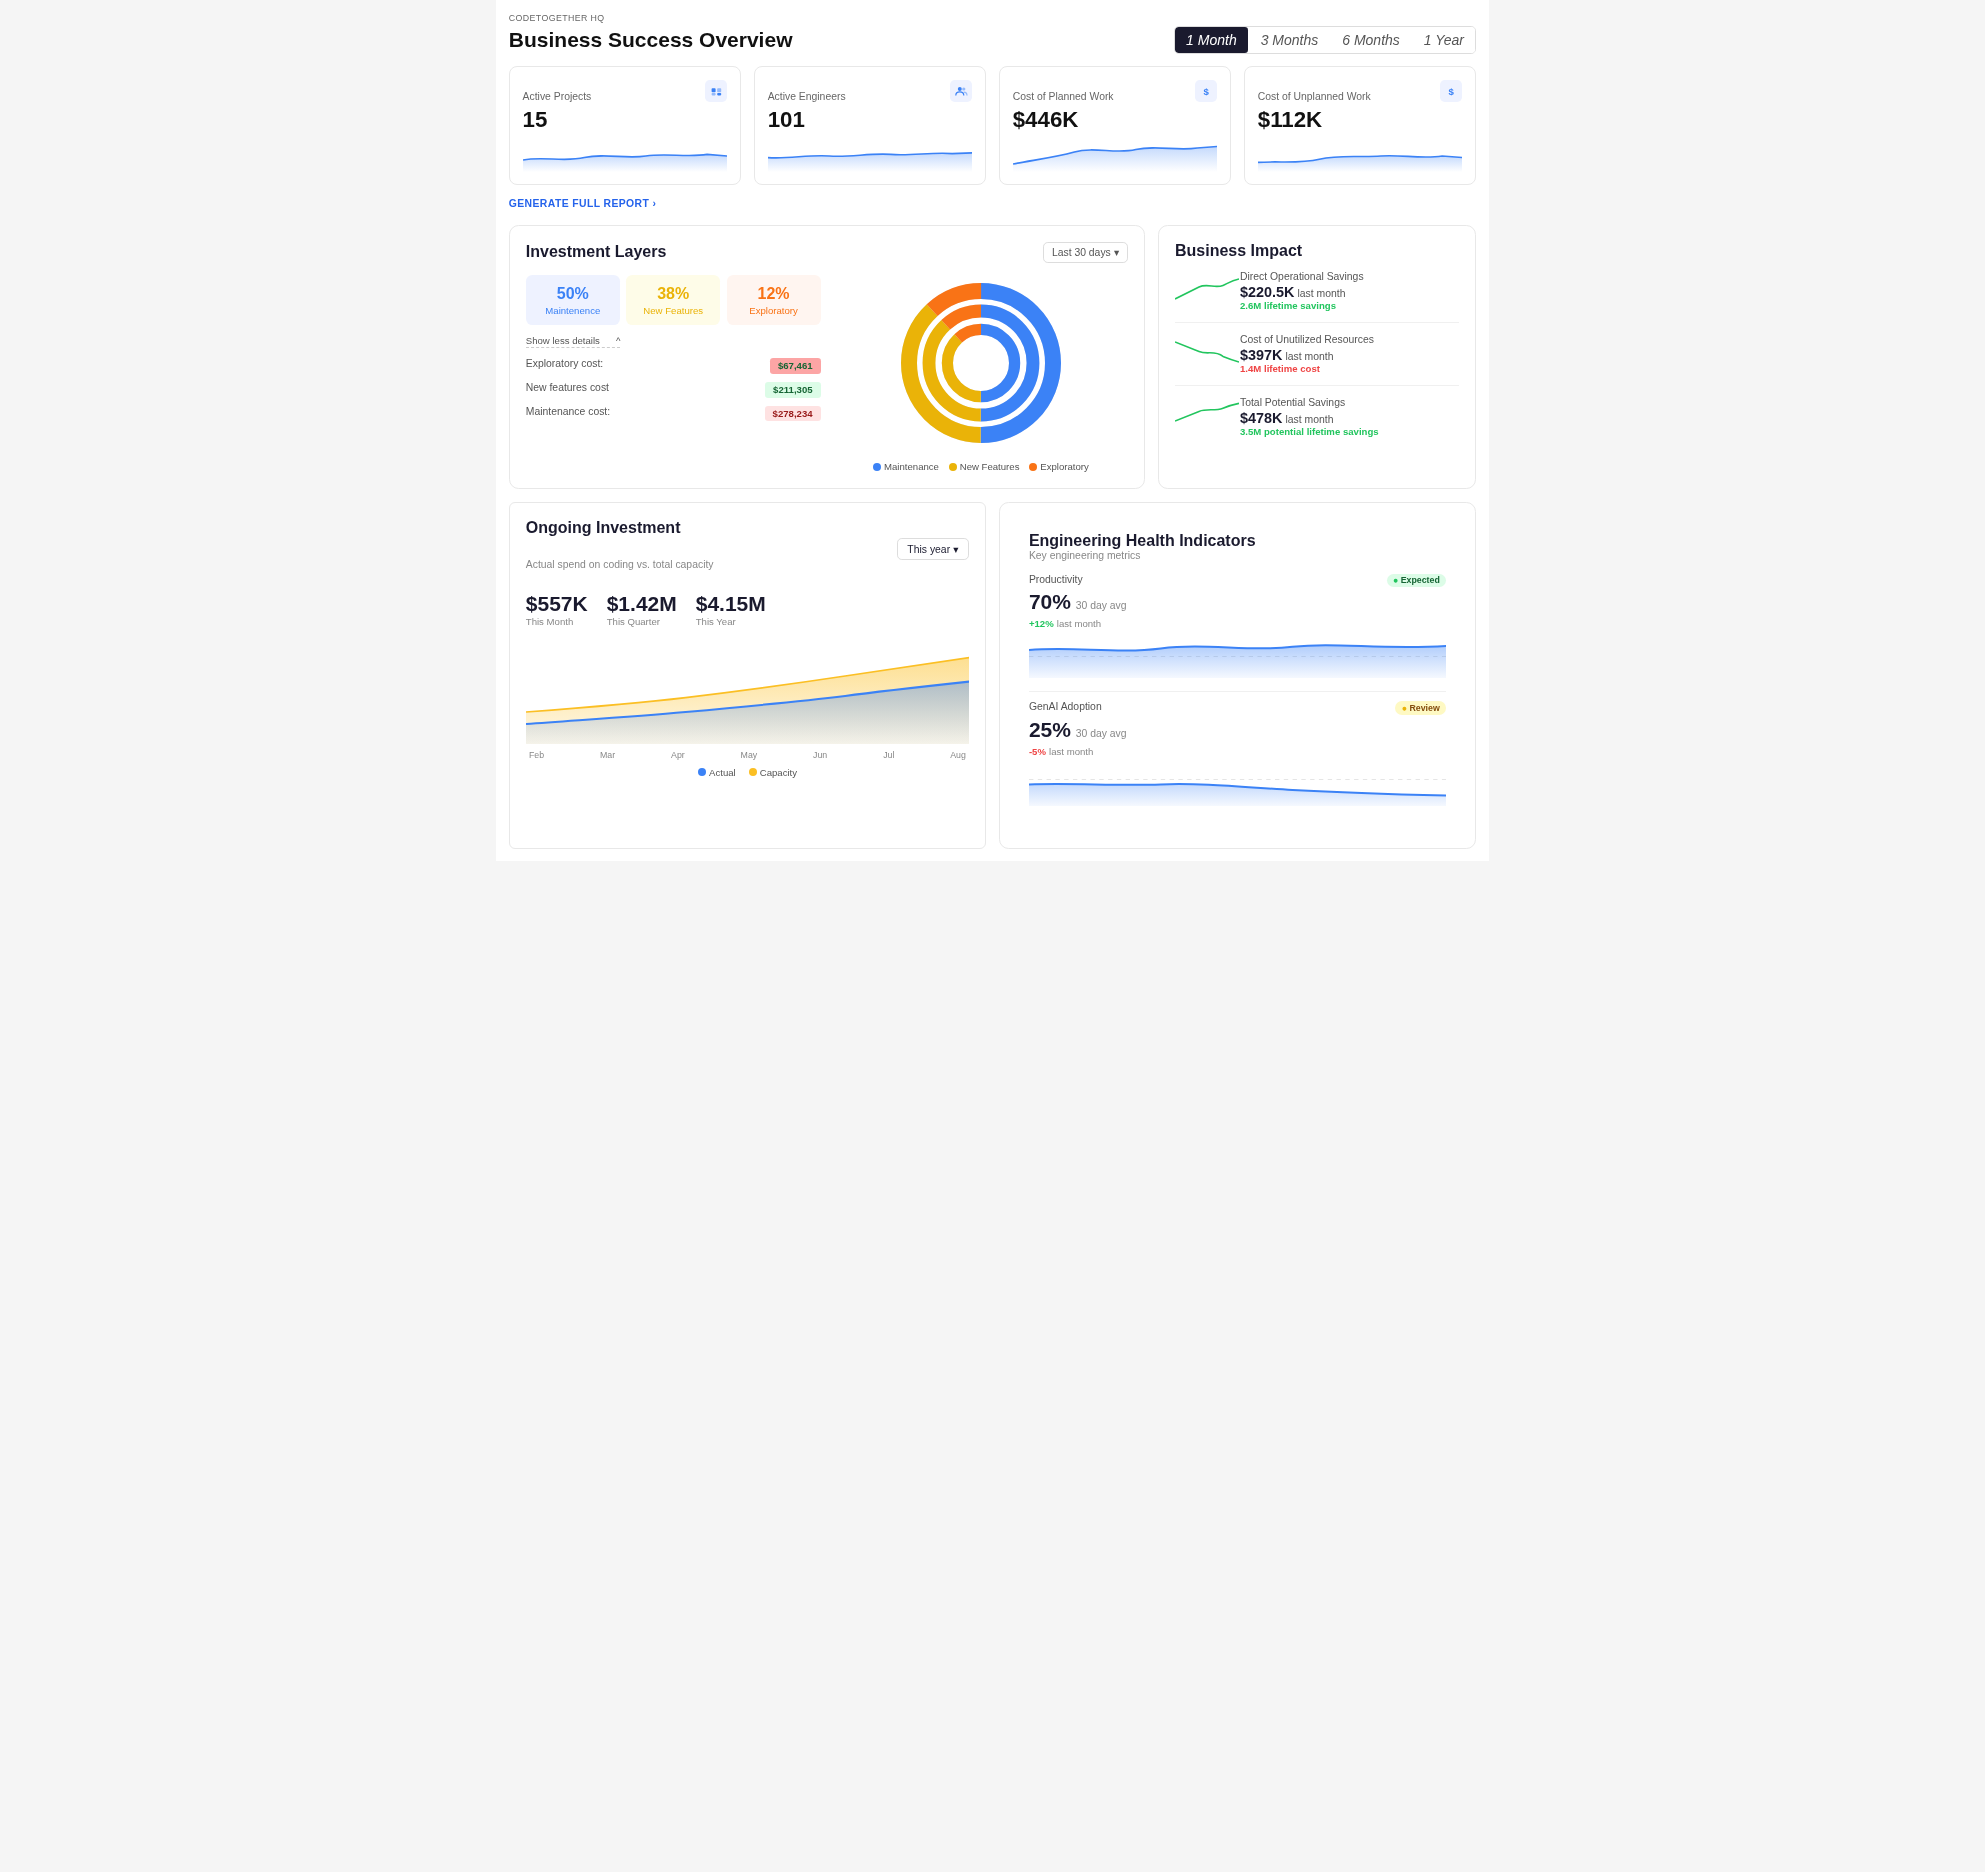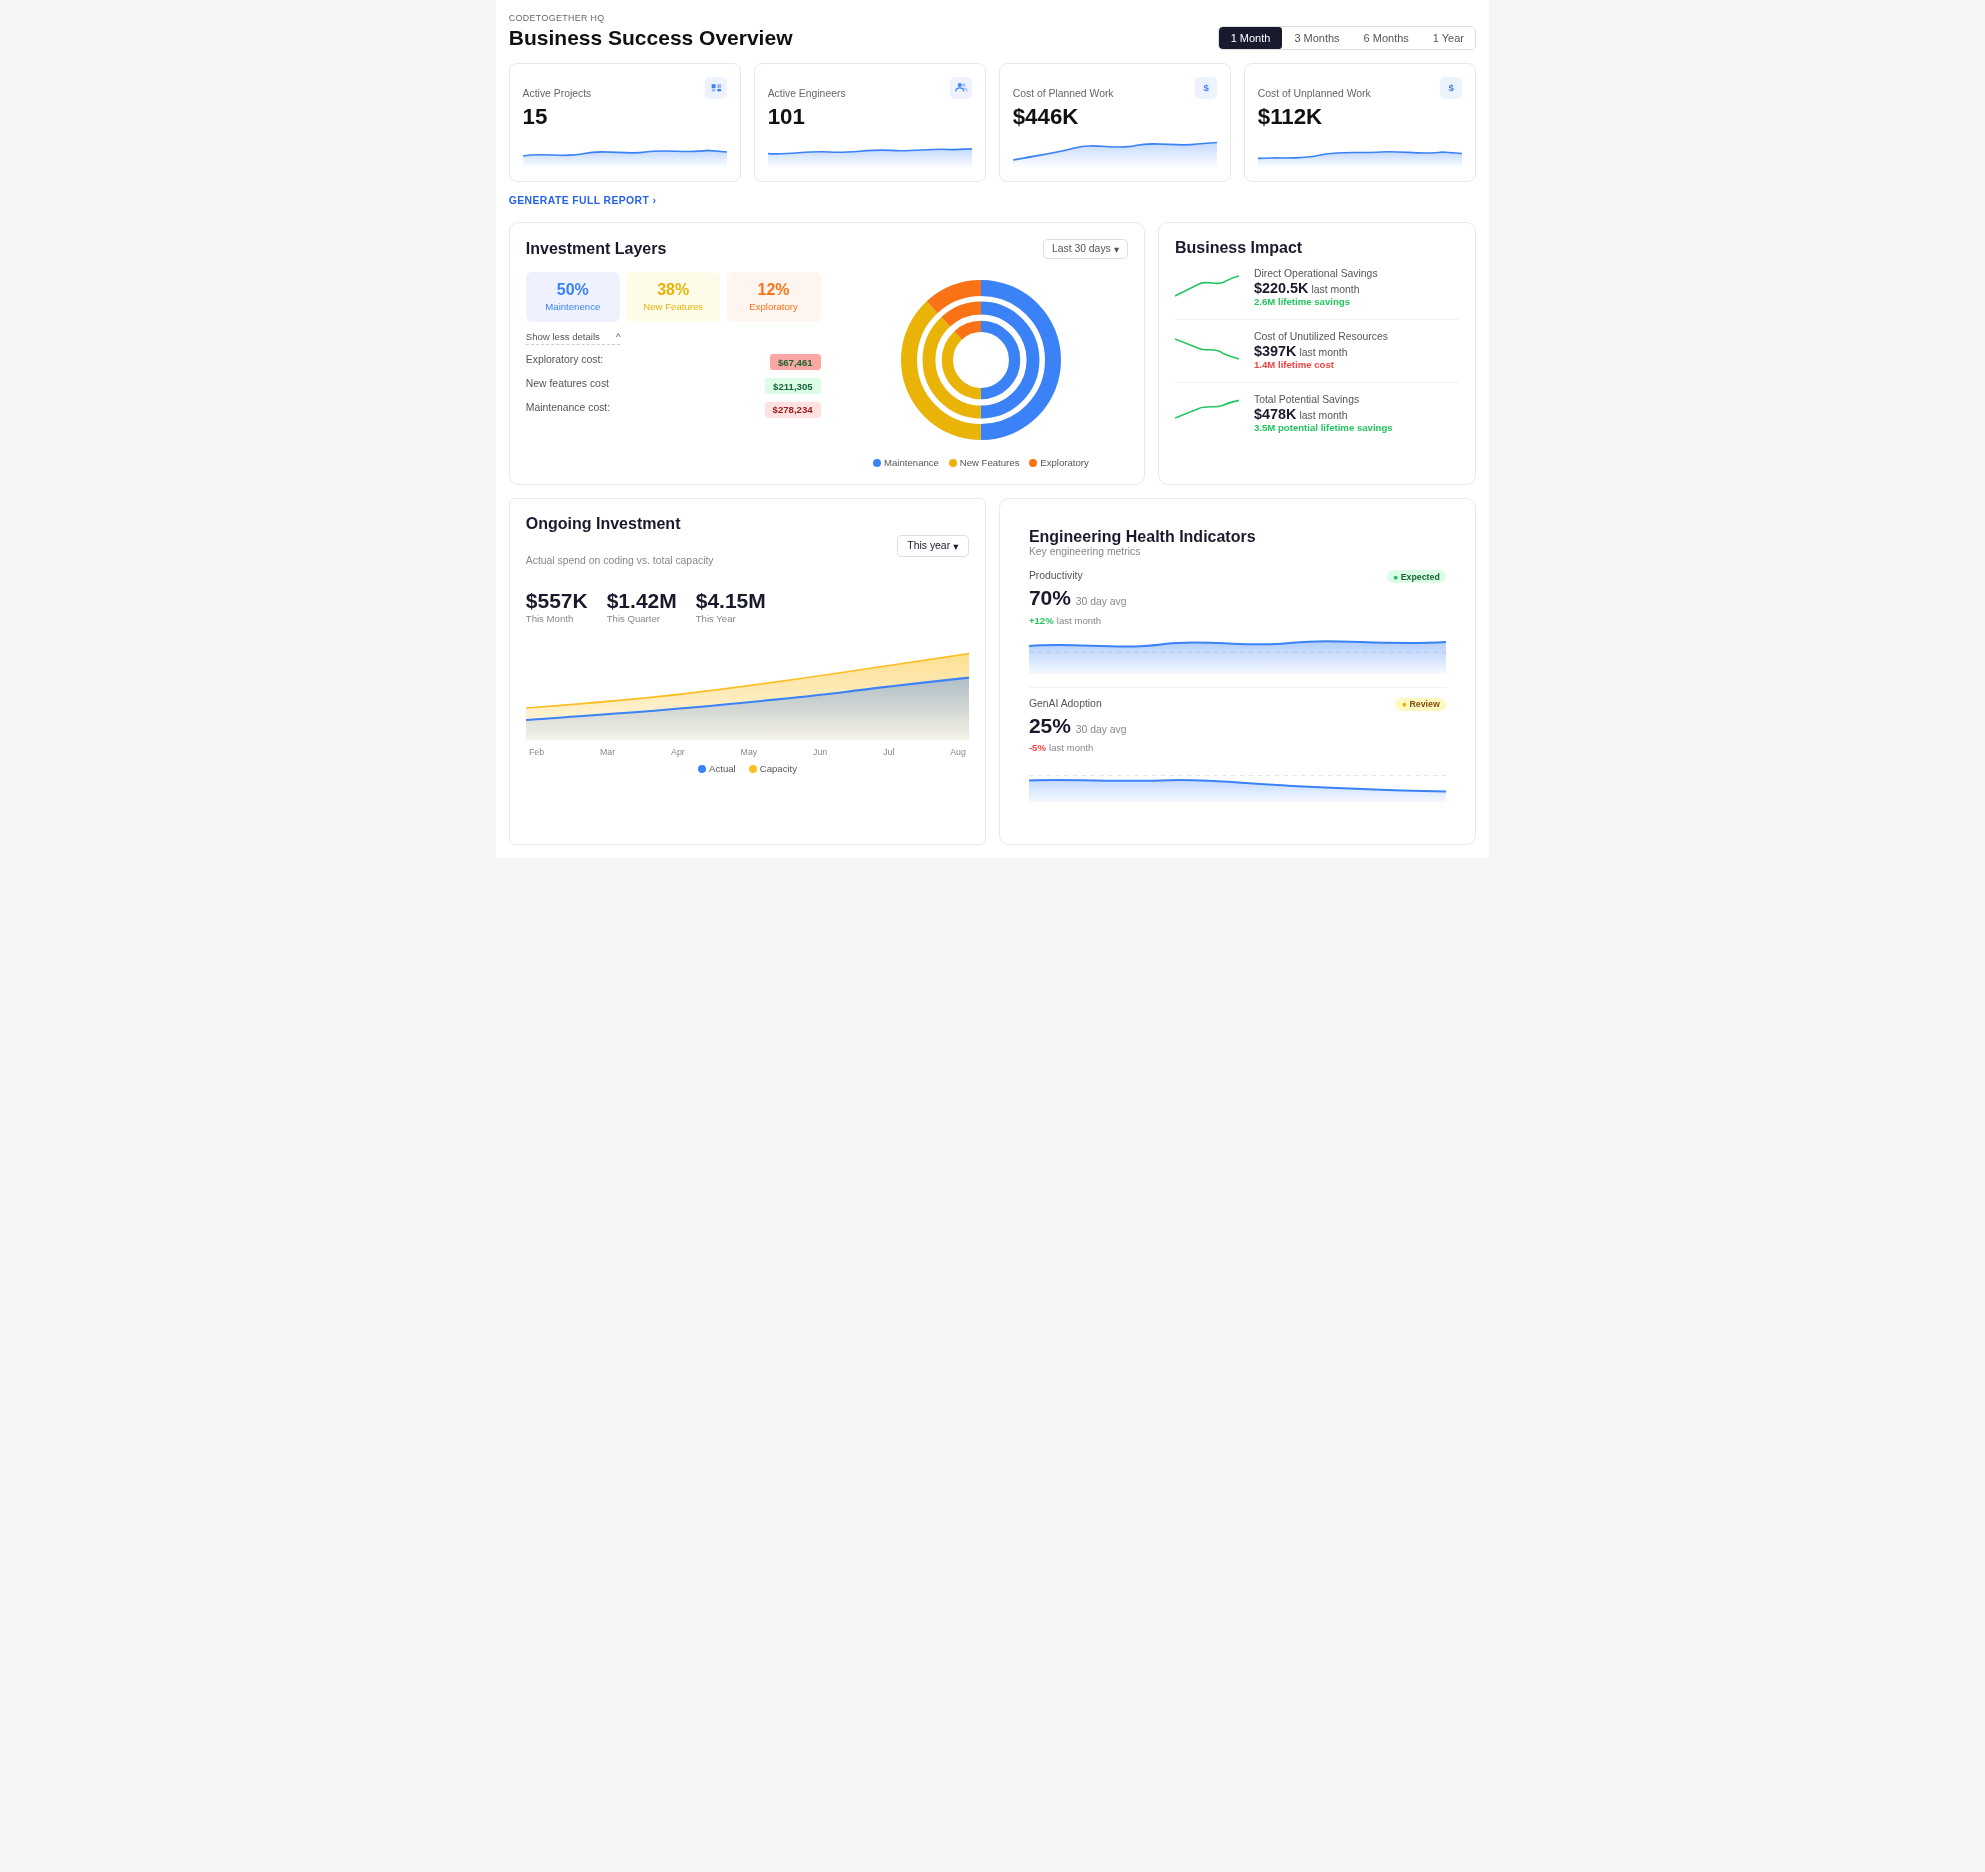--- a/index.html
+++ b/index.html
@@ -5,21 +5,21 @@
     * { box-sizing: border-box; margin: 0; padding: 0; }
     body { font-family: -apple-system, BlinkMacSystemFont, 'Segoe UI', sans-serif; background: #f5f5f5; color: #1a1a2e; font-size: 11.2px; }
 
     .app-container { background: #fff; max-width: 993px; margin: 0 auto; padding: 12.8px; }
 
     
     .app-name { font-size: 8.8px; color: #666; letter-spacing: 0.4px; margin-bottom: 3.2px; }
     .header-row { display: flex; align-items: center; justify-content: space-between; margin-bottom: 12.8px; }
     .page-title { font-size: 21px; font-weight: 700; color: #111; }
     .time-filters { display: flex; gap: 1.6px; border: 0.8px solid #ddd; border-radius: 4.8px; overflow: hidden; }
-    .time-filter-btn { padding: 4.8px 11.2px; font-size: 11px; border: none; background: #fff; cursor: pointer; color: #555; }
+    .time-filter-btn { padding: 4.8px 11.2px; font-size: 14px; border: none; background: #fff; cursor: pointer; color: #555; font-style: italic; }
     .time-filter-btn.active { background: #1a1a2e; color: #fff; border-radius: 3.2px; }
 
     
     .stat-cards { display: grid; grid-template-columns: repeat(4, 1fr); gap: 12.8px; margin-bottom: 12.8px; }
     .stat-card { background: #fff; border: 0.8px solid #e8e8e8; border-radius: 8px; padding: 12.8px; }
     .stat-card-header { display: flex; justify-content: space-between; align-items: flex-end; margin-bottom: 4.8px; }
     .stat-card-label { font-size: 10.4px; color: #666; }
     .stat-card-icon { width: 22.3px; height: 22.3px; background: #eef2ff; border-radius: 4.8px; display: flex; align-items: center; justify-content: center; font-size: 11.2px; }
     .stat-card-value { font-size: 22.3px; font-weight: 700; color: #111; margin-bottom: 6.4px; }
     .stat-sparkline { height: 32px; position: relative; overflow: hidden; }
@@ -63,21 +63,21 @@
 
     
     .donut-container { display: flex; flex-direction: column; align-items: center; justify-content: center; }
     .donut-chart { position: relative; width: 176px; height: 176px; }
     .donut-legend { display: flex; gap: 9.6px; margin-top: 9.6px; font-size: 9.6px; color: #555; }
     .legend-item { display: flex; align-items: center; gap: 3.2px; }
     .legend-dot { width: 8px; height: 8px; border-radius: 50%; }
 
     
     .business-impact-card { background: #fff; border: 0.8px solid #e8e8e8; border-radius: 9.6px; padding: 16px; }
-    .impact-item { padding: 11.2px 0; border-bottom: 0.8px solid #f0f0f0; display: flex; gap: 15px; align-items: flex-start; }
+    .impact-item { padding: 11.2px 0; border-bottom: 0.8px solid #f0f0f0; display: flex; gap: 1px; align-items: flex-start; }
     .impact-item:last-child { border-bottom: none; }
     .impact-sparkline { width: 64px; height: 36px; flex-shrink: 0; }
     .impact-sparkline svg { width: 100%; height: 100%; }
     .impact-text { }
     .impact-label { font-size: 10.4px; color: #555; margin-bottom: 1.6px; }
     .impact-value { font-size: 14.4px; font-weight: 700; display: inline; }
     .impact-suffix { font-size: 10.4px; color: #555; }
     .impact-sub { font-size: 9.6px; color: #22c55e; font-weight: 600; }
     .impact-sub.cost { color: #ef4444; }
 

